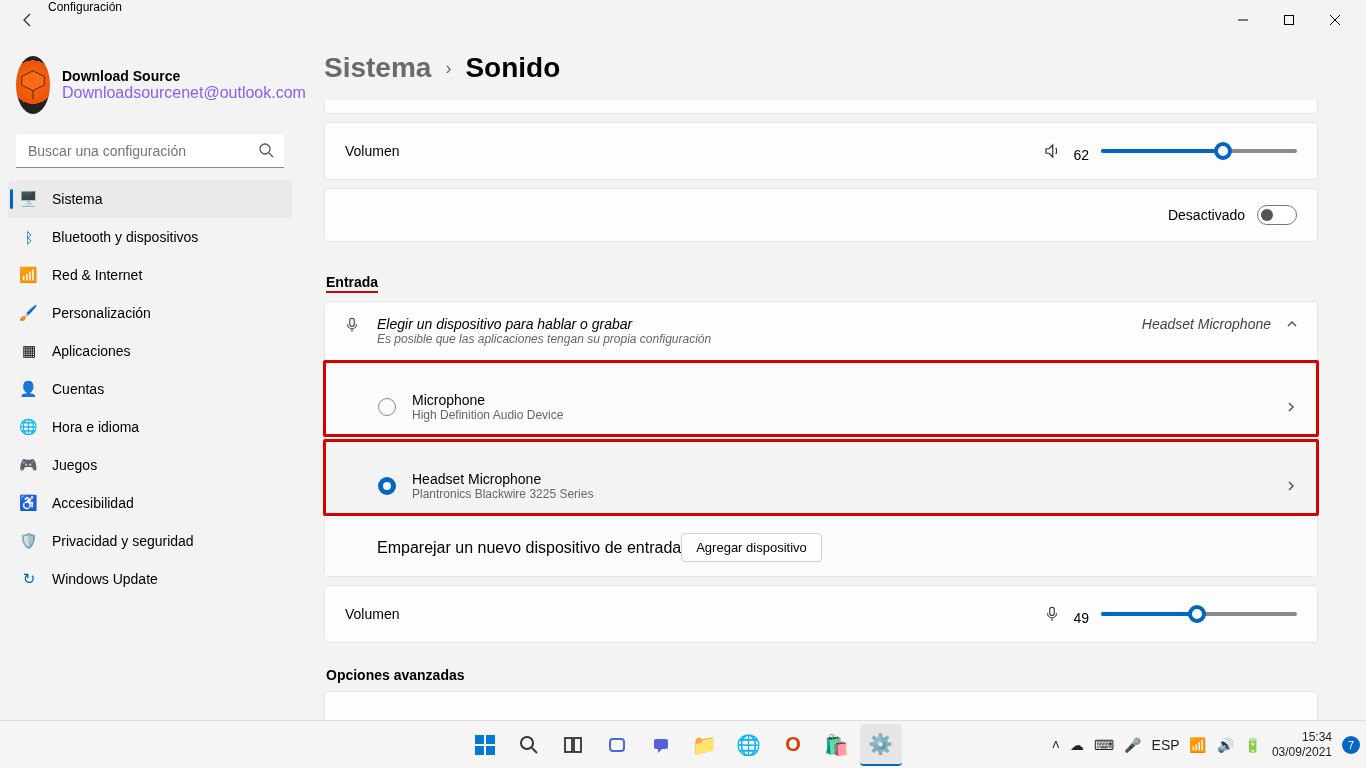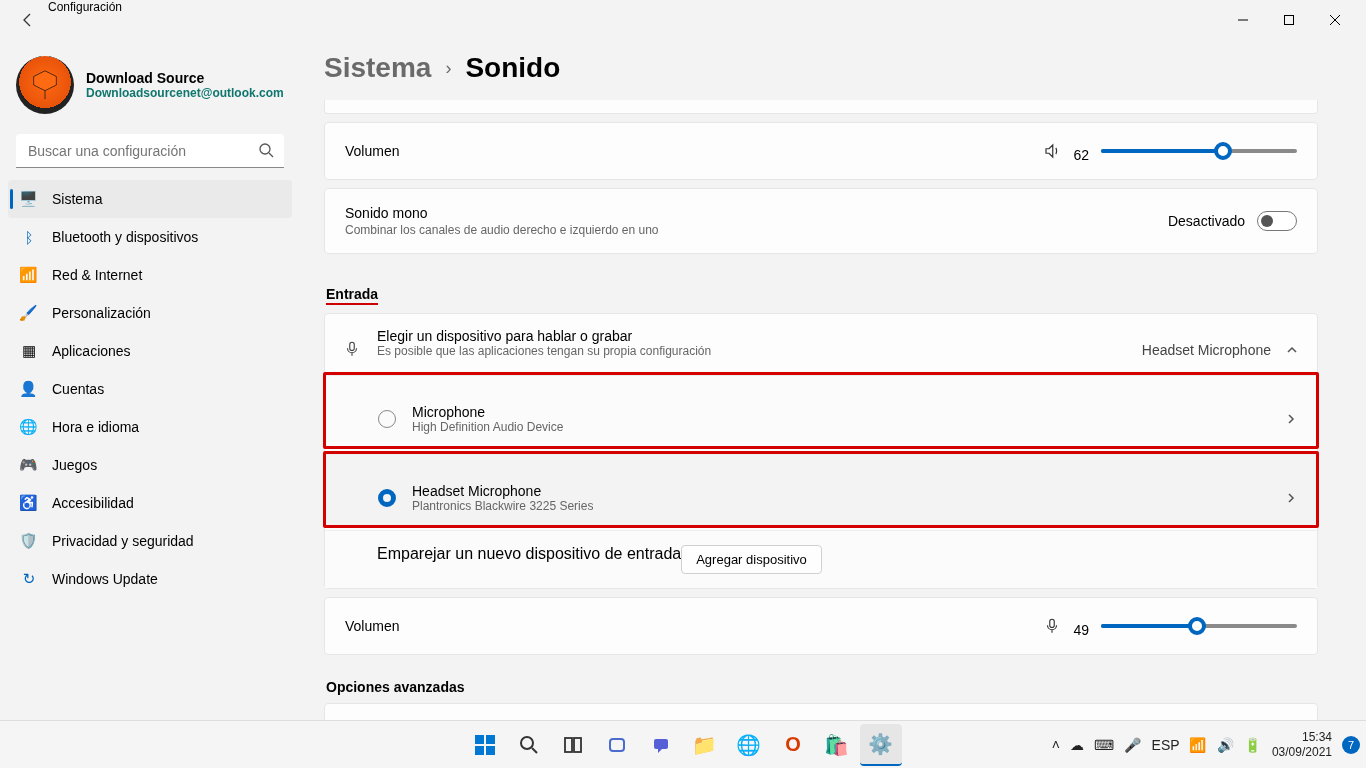--- a/index.html
+++ b/index.html
@@ -12,21 +12,21 @@
 .titlebar .win-controls { margin-left: auto; display: flex; }
 .titlebar .win-btn { width: 46px; height: 40px; display:flex; align-items:center; justify-content:center; cursor:pointer; }
 
 
 .app { display: flex; height: calc(100% - 40px - 48px); }
 .sidebar { width: 300px; padding: 8px 8px; }
 .profile { display: flex; align-items: center; padding: 8px 8px 16px; gap: 12px; }
 .avatar { width: 58px; height: 58px; border-radius: 50%; background: radial-gradient(circle at 50% 45%, #ff6a13 0%, #e8530a 60%, #222 60%, #222 100%); display:flex; align-items:center; justify-content:center; }
 .avatar svg { width: 34px; height: 34px; }
 .profile .name { font-size: 14px; font-weight: 600; }
-.profile .email { font-size: 12px; color: #0f766e; font-weight: bold; }
+.profile .email { font-size: 16px; color: #8b5cf6; }
 .search { margin: 4px 8px 12px; position: relative; }
 .search input { width: 100%; height: 34px; padding: 0 36px 0 12px; border: none; border-bottom: 1.5px solid #888; background: #fff; border-radius: 4px 4px 0 0; font-size: 14px; }
 .search .sicon { position: absolute; right: 10px; top: 8px; color: #555; }
 
 .nav { margin-top: 4px; }
 .nav-item { display: flex; align-items: center; gap: 14px; height: 38px; padding: 0 12px; border-radius: 4px; cursor: pointer; position: relative; }
 .nav-item.active { background: #eaeaea; }
 .nav-item.active::before { content:""; position:absolute; left:2px; top:9px; width:3px; height:20px; background:#0067c0; border-radius:2px; }
 .nav-item .nicon { width: 18px; height: 18px; display:flex; align-items:center; justify-content:center; font-size:15px; }
 .nav-item .nlabel { font-size: 14px; }
@@ -51,35 +51,35 @@
 .slider .thumb { position: absolute; top: -7px; width: 18px; height: 18px; border-radius: 50%; background: #fff; border: 4px solid #0067c0; transform: translateX(-9px); }
 .volnum { font-size: 14px; margin-top: 8px; }
 
 .toggle { width: 40px; height: 20px; border-radius: 10px; border: 1px solid #777; background: #fff; position: relative; cursor:pointer;}
 .toggle .knob { position: absolute; left: 3px; top: 3px; width: 12px; height: 12px; border-radius: 50%; background: #555; }
 .toggle-label { font-size: 14px; margin-right: 12px; }
 
 .section-head { font-size: 14px; font-weight: 600; color: #000; margin: 24px 0 8px 2px; }
 .section-head.underlined { border-bottom: 2.5px solid #cc0000; display: inline-block; padding-bottom: 1px; }
 
-.expander { display: flex; align-items: flex-end; padding: 14px 18px; }
+.expander { display: flex; align-items: flex-start; padding: 14px 18px; font-style: italic; }
 .expander .eicon { width: 34px; color: #444; }
 .expander .etext .t1 { font-size: 14px; }
 .expander .etext .t2 { font-size: 12px; color: #666; }
 .expander .right { margin-left: auto; display: flex; align-items: center; gap: 14px; font-size: 14px; color: #444; }
 
 .highlight-group { border: 3px solid #d40000; border-radius: 2px; margin: 0 -2px 2px; }
 .devrow { display: flex; align-items: center; padding: 28px 18px 12px 52px; background: #fbfbfb; border-top:1px solid #eee; cursor:pointer; position:relative; }
 .devrow .radio { width: 18px; height: 18px; border: 1.5px solid #888; border-radius: 50%; margin-right: 16px; }
 .devrow .radio.sel { border: 5px solid #0067c0; }
 .devrow .dname { font-size: 14px; }
 .devrow .dsub { font-size: 12px; color: #666; }
 .devrow .chev-r { margin-left: auto; color: #555; }
 
-.pairrow { display:flex; padding: 14px 18px 14px 52px; background:#fbfbfb; border-top:1px solid #eee;}
+.pairrow { display:flex; align-items:center; padding: 14px 18px 14px 52px; background:#fbfbfb; border-top:1px solid #eee;}
 .btn { background:#fefefe; border:1px solid #d0d0d0; border-radius:4px; padding:6px 14px; font-size:13px; cursor:pointer;}
 
 
 .taskbar { position: absolute; bottom: 0; left: 0; right: 0; height: 48px; background: #f5f5f5; border-top: 1px solid #ddd; display: flex; align-items: center; }
 .task-center { position:absolute; left:50%; transform:translateX(-50%); display:flex; gap:2px;}
 .ticon { width: 42px; height: 42px; display:flex; align-items:center; justify-content:center; border-radius:4px; cursor:pointer; font-size:20px;}
 .ticon.active { background: rgba(0,0,0,0.06); border-bottom:2px solid #0067c0; }
 .tray { margin-left: auto; display: flex; align-items: center; gap: 10px; padding-right: 6px; font-size:12px; color:#222;}
 .tray .tico { cursor:pointer; font-size:14px;}
 .tray .clock { text-align: right; line-height: 1.2; }
@@ -210,24 +210,20 @@
           <div class="slider">
             <div class="fill" id="out-fill" style="width: 62%;"></div>
             <div class="thumb" id="out-thumb" style="left: 62%;"></div>
           </div>
         </div>
       </div>
     </div>
 
     <div class="card">
       <div class="row">
-        <div>
-          <div class="rlabel">Sonido mono</div>
-          <div class="rsub">Combinar los canales de audio derecho e izquierdo en uno</div>
-        </div>
         <span class="spacer"></span>
         <span class="toggle-label">Desactivado</span>
         <div class="toggle">
             <div class="knob"></div>
           </div>
       </div>
     </div>
 
     <div><span class="section-head underlined">Entrada</span></div>
 

